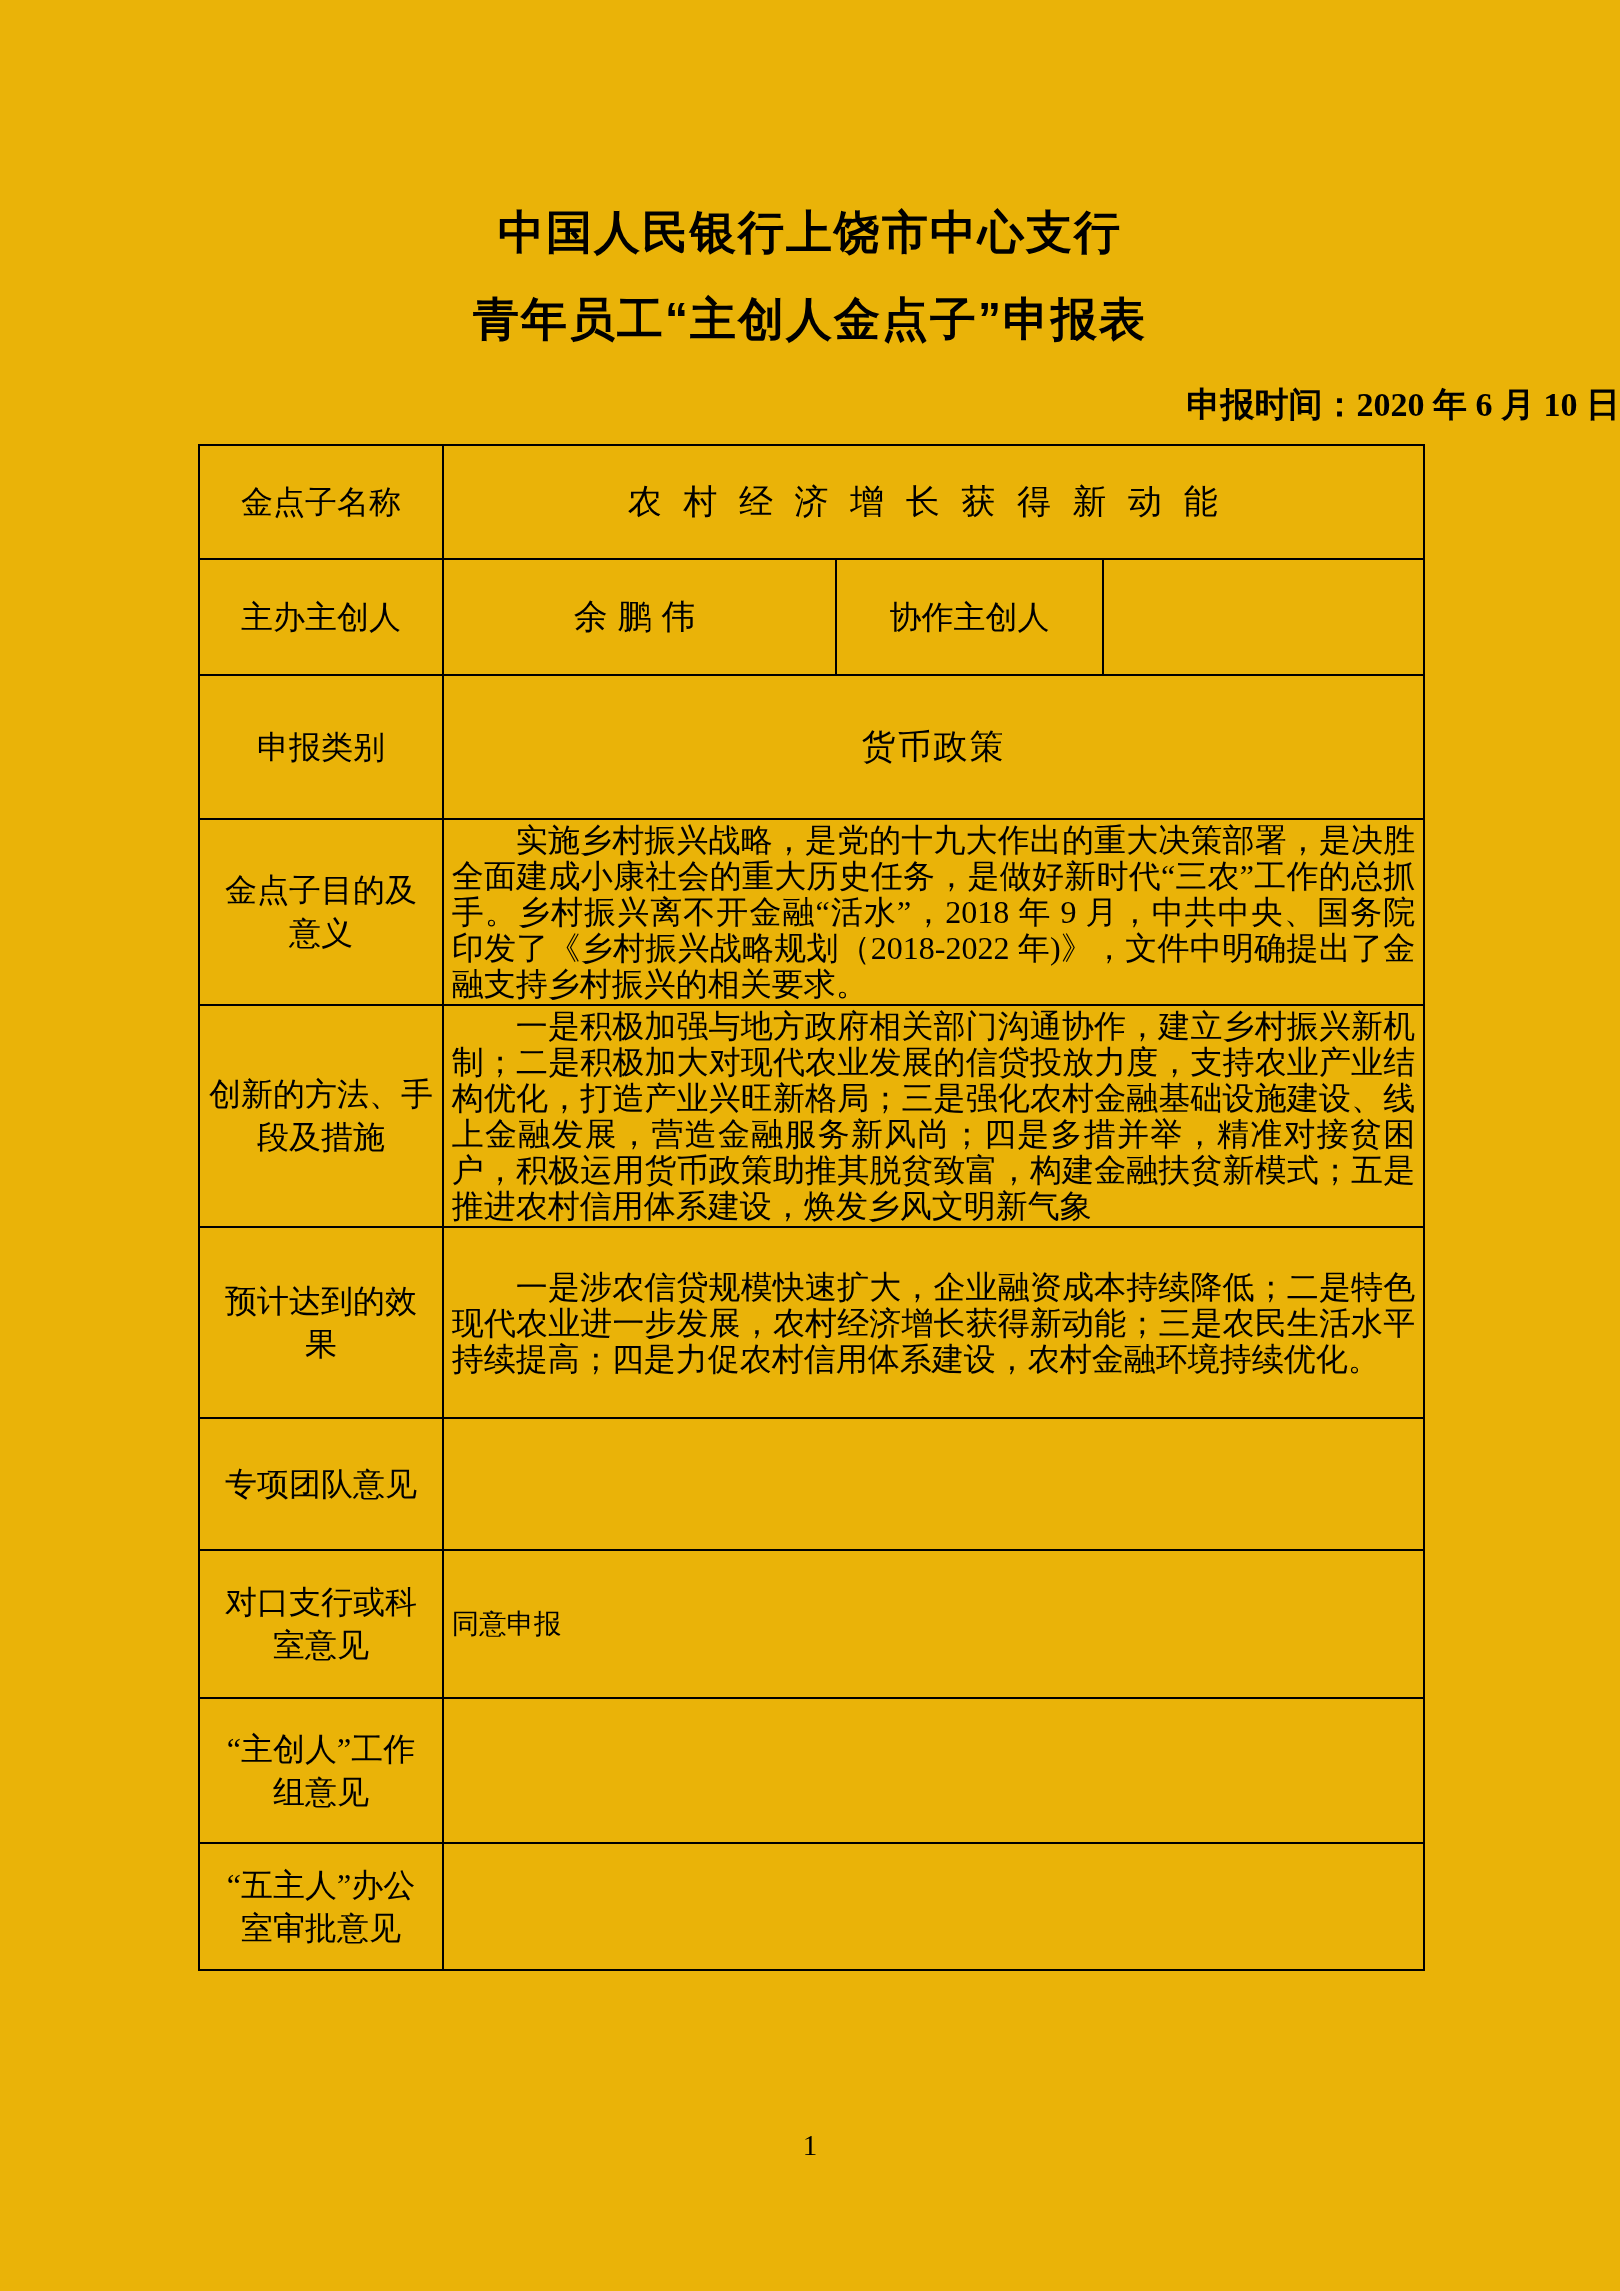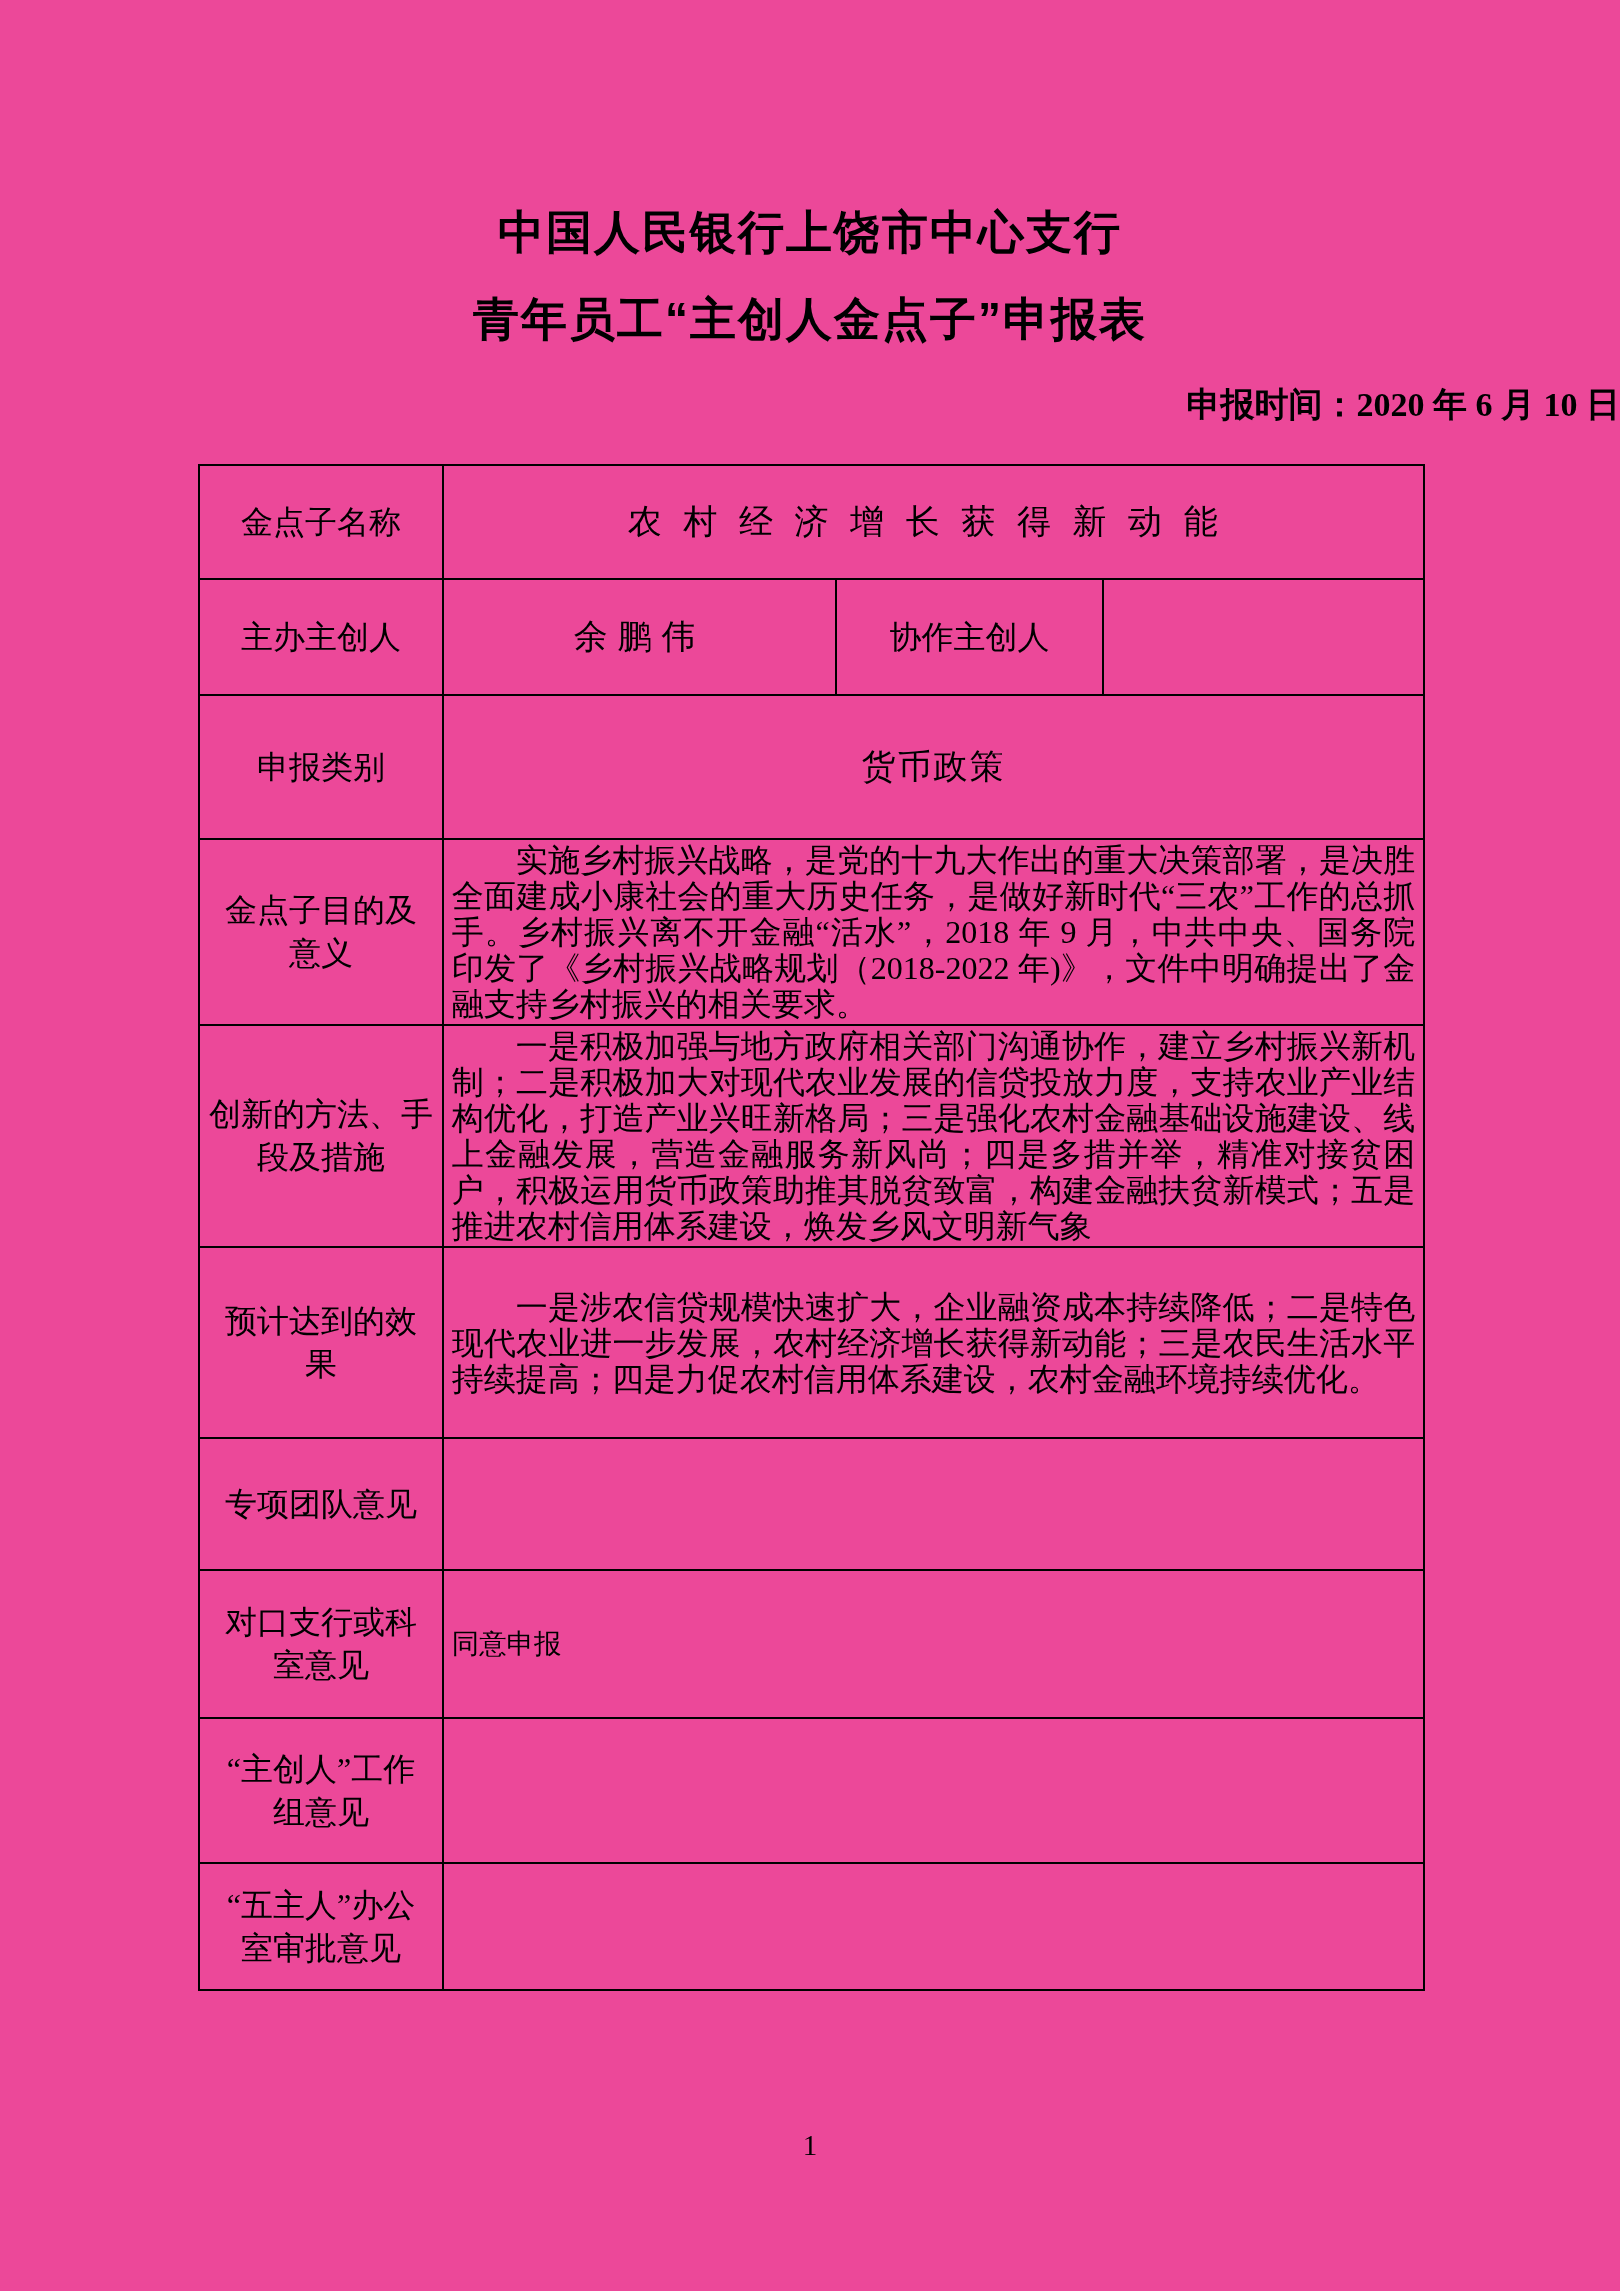--- a/index.html
+++ b/index.html
@@ -1,19 +1,19 @@
 <!DOCTYPE html>
 <html><head>
 <meta charset="utf-8">
 <style>
   html,body{margin:0;padding:0;background:#888;}
   .page{
     position:relative;
     width:1620px;height:2292px;
-    background:#ec4899;
+    background:#eab308;
     margin:0 auto;
     overflow:hidden;
     color:#000;
   }
   .title-line{
     position:absolute;left:0;width:100%;
     text-align:center;
     font-family:"Liberation Sans","DejaVu Sans",sans-serif;
     font-weight:bold;
     font-size:46px;
@@ -25,21 +25,21 @@
   .date-line{
     position:absolute;left:0;width:100%;top:382px;
     text-align:right;
     font-family:"Liberation Serif","DejaVu Serif",serif;
     font-weight:bold;
     font-size:34px;
     white-space:nowrap;
   }
   table.form{
     position:absolute;
-    left:198px;top:464px;
+    left:198px;top:444px;
     width:1225px;
     border-collapse:collapse;
     table-layout:fixed;
     font-family:"Liberation Serif","DejaVu Serif",serif;
   }
   table.form td{
     border:2.9px solid #000;
     vertical-align:middle;
     padding:2px 7.8px;
     overflow:hidden;

